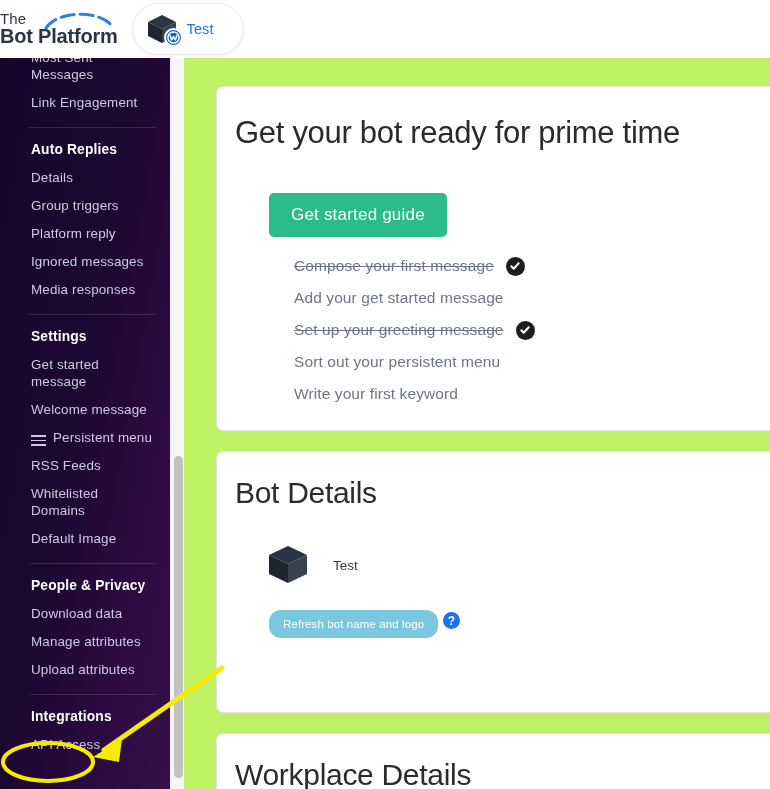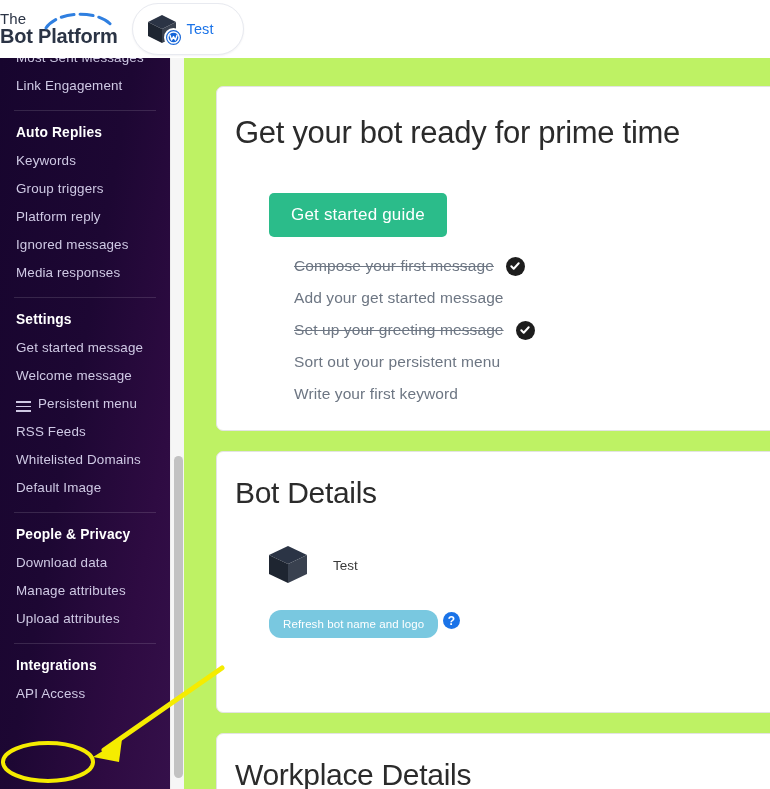--- a/index.html
+++ b/index.html
@@ -36,21 +36,21 @@
     display: flex; align-items: center; justify-content: center;
   }
   .pill-name { font-size: 14.5px; color: #1a73e8; letter-spacing: .1px; }
 
   
   .sidebar {
     position: absolute; left: 0; top: 58px; width: 170px; height: 731px;
     background: linear-gradient(100deg, #17052e 0%, #1d0733 45%, #2e0b42 78%, #35104a 100%);
     overflow: hidden; z-index: 20;
   }
-  .sb-inner { position: absolute; left: 0; top: -14px; width: 170px; padding: 0 0 12px 0; }
+  .sb-inner { position: absolute; left: 0; top: -14px; width: 170px; padding: 0 0 12px 15px; }
   .sb-link {
     display: block; color: #cfc9e4; font-size: 13.4px; line-height: 17px;
     padding: 5px 16px 6px 16px; letter-spacing: .15px; cursor: pointer;
   }
   .sb-head {
     display: block; color: #ffffff; font-size: 13.8px; font-weight: bold;
     padding: 8px 16px 7px 16px; letter-spacing: .15px;
   }
   .sb-div { height: 1px; background: rgba(255,255,255,.13); margin: 10px 14px 6px 14px; }
   .sb-link.with-icon { display: flex; align-items: flex-end; gap: 7px; }
@@ -160,21 +160,21 @@
       <span class="pill-name">Test</span>
     </div>
   </div>
 
   <nav class="sidebar">
     <div class="sb-inner" id="sb-inner">
         <div class="sb-link"><span>Most Sent Messages</span></div>
         <div class="sb-link"><span>Link Engagement</span></div>
         <div class="sb-div"></div>
         <div class="sb-head">Auto Replies</div>
-        <div class="sb-link"><span>Keywords</span></div>
+        <div class="sb-link"><span>Details</span></div>
         <div class="sb-link"><span>Group triggers</span></div>
         <div class="sb-link"><span>Platform reply</span></div>
         <div class="sb-link"><span>Ignored messages</span></div>
         <div class="sb-link"><span>Media responses</span></div>
         <div class="sb-div"></div>
         <div class="sb-head">Settings</div>
         <div class="sb-link"><span>Get started message</span></div>
         <div class="sb-link"><span>Welcome message</span></div>
         <div class="sb-link with-icon">
           <span class="burger">

